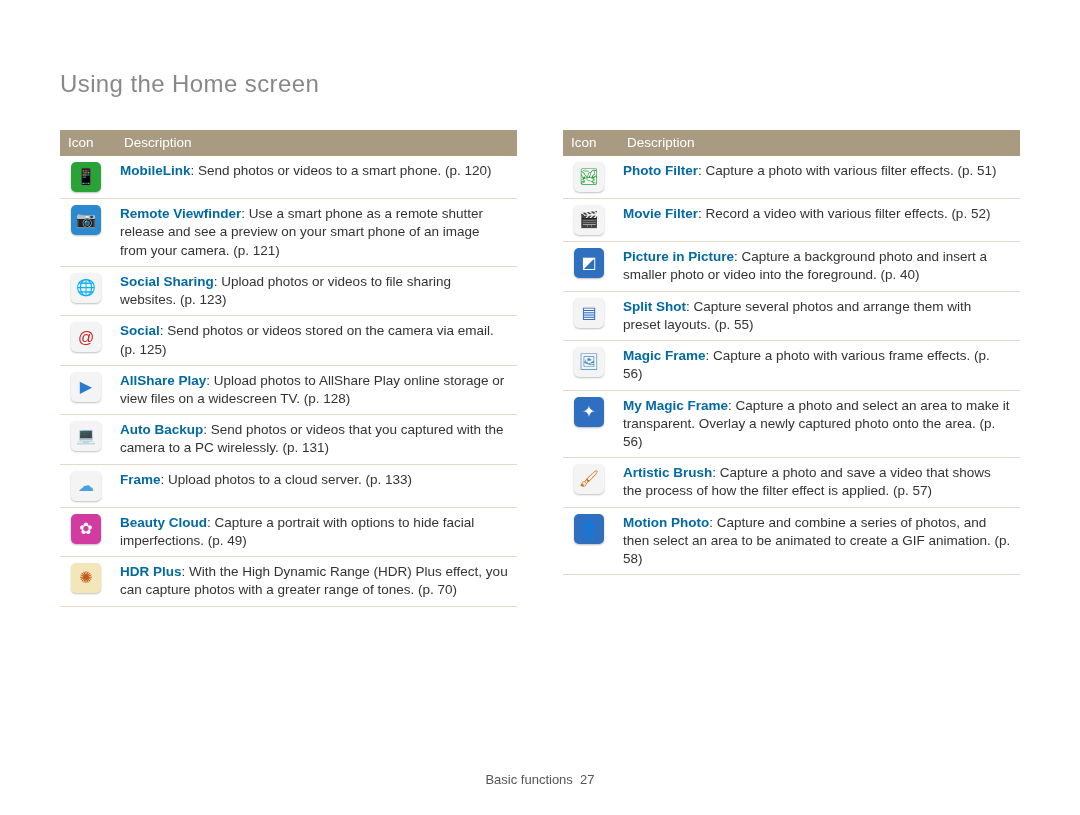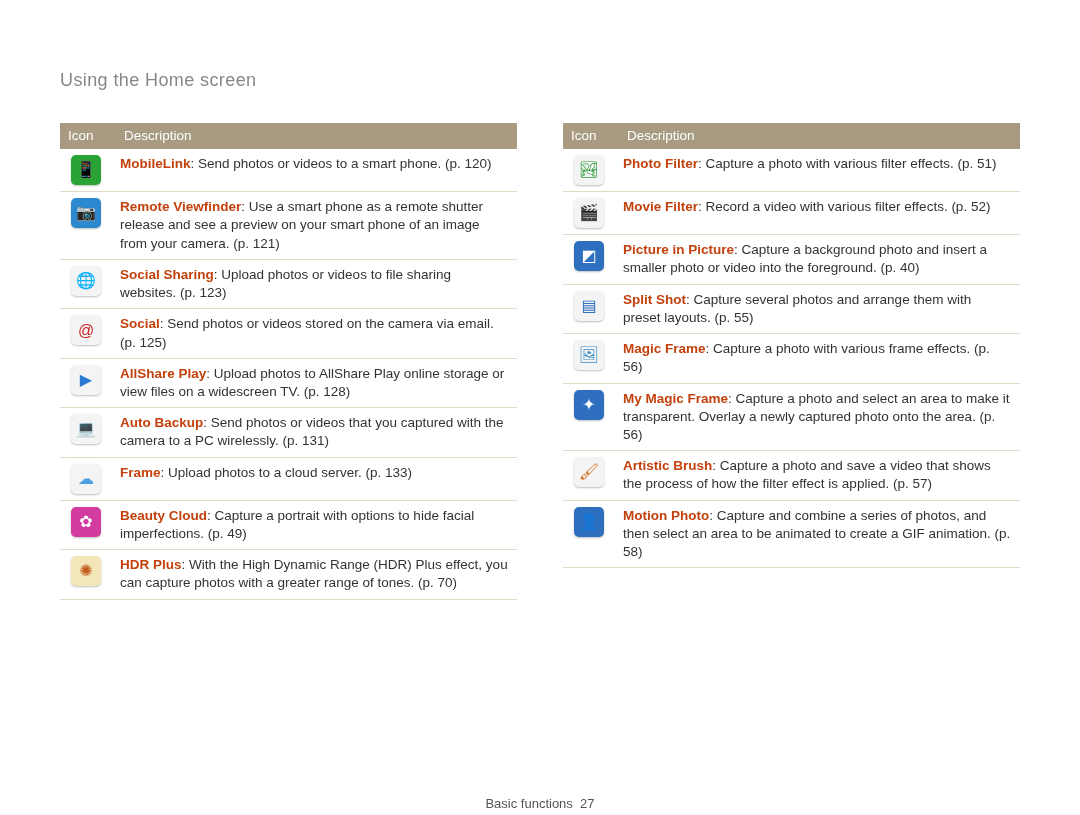--- a/index.html
+++ b/index.html
@@ -11,21 +11,21 @@
     font-size: 14px;
     color: #333333;
     width: 1080px;
     height: 815px;
     position: relative;
   }
   .page {
     padding: 70px 60px 0 60px;
   }
   .page-title {
-    font-size: 18px;
+    font-size: 24px;
     font-weight: 300;
     color: #888;
     letter-spacing: 0.4px;
     margin-bottom: 32px;
   }
   .columns {
     display: flex;
     gap: 46px;
   }
   .col {
@@ -60,24 +60,24 @@
     width: 30px;
     height: 30px;
     border-radius: 5px;
     display: inline-flex;
     align-items: center;
     justify-content: center;
     font-size: 16px;
     color: #fff;
     box-shadow: 0 1px 2px rgba(0,0,0,.25);
   }
-  .desc b { font-weight: 700; color:#c2410c; }
+  .desc b { font-weight: 700; color:#0369a1; }
   .footer {
     position: absolute;
-    bottom: 4px;
+    bottom: 28px;
     left: 0;
     right: 0;
     text-align: center;
     font-size: 13px;
     color: #555;
   }
   
   .c-green{background:#2aa336;}
   .c-blue{background:#2c89d0;}
   .c-globe{background:#f4f4f4;color:#2b7ad1;}

